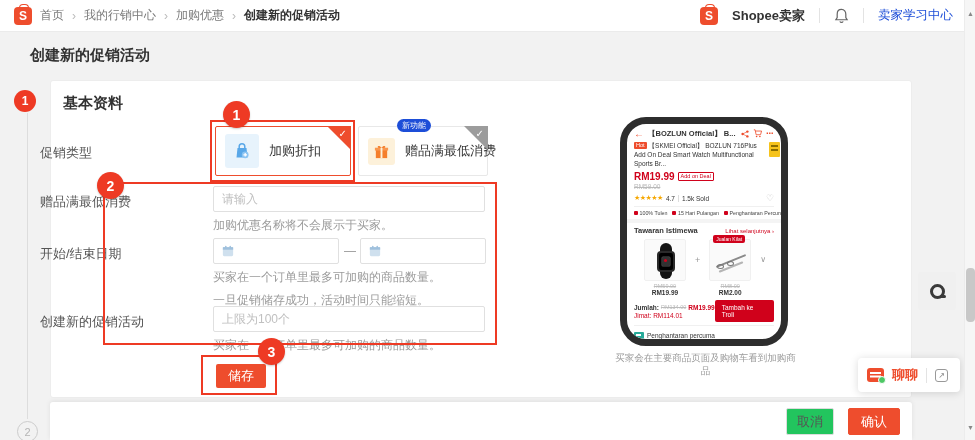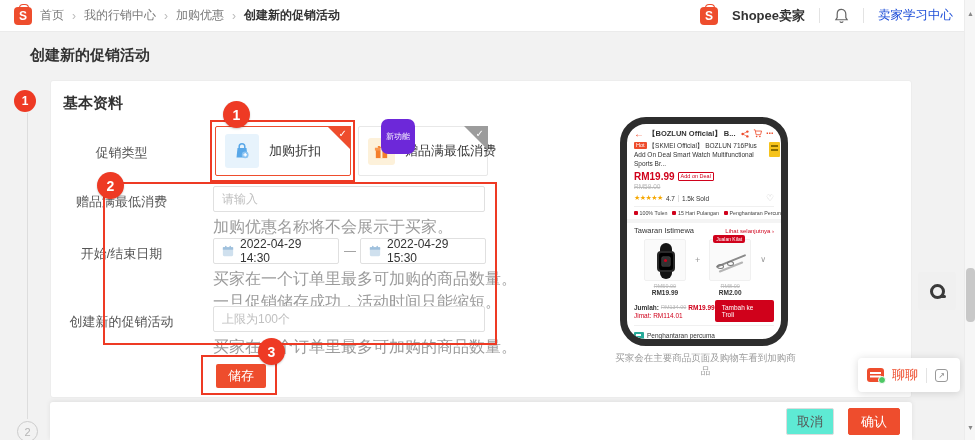--- a/index.html
+++ b/index.html
@@ -24,38 +24,38 @@
 
 .ptitle{position:absolute;left:30px;top:46px;font-size:15px;font-weight:bold;color:#333}
 .card{position:absolute;left:50px;top:80px;width:862px;height:318px;background:#fff;border:1px solid #ededed;border-radius:3px}
 .sectitle{position:absolute;left:63px;top:94px;font-size:15px;font-weight:bold;color:#333}
 
 .stepline{position:absolute;left:27px;top:113px;width:1px;height:306px;background:#ddd}
 .stepc{position:absolute;border-radius:50%;display:flex;align-items:center;justify-content:center;font-size:12px;font-weight:bold}
 .step1{left:14px;top:90px;width:22px;height:22px;background:#ee3a24;color:#fff}
 .step2{left:17px;top:421px;width:21px;height:21px;background:#f2f2f2;border:1px solid #ccc;color:#b5b5b5;font-weight:normal;font-size:11px}
 
-.flabel{position:absolute;left:40px;width:163px;text-align:center;font-size:13px;color:#555}
+.flabel{position:absolute;left:40px;width:163px;text-align:left;font-size:13px;color:#555}
 .finput{position:absolute;height:26px;border:1px solid #e0e0e0;border-radius:2px;background:#fff;font-size:12px;color:#333;padding:0 8px;display:flex;align-items:center;gap:6px}
 input.finput{display:block;line-height:24px}
 input.finput::placeholder{color:#c0c0c0}
-.hint{position:absolute;font-size:16px;color:#9b9b9b}
+.hint{position:absolute;font-size:12px;color:#9b9b9b}
 .dash{position:absolute;left:341px;top:244px;width:18px;text-align:center;color:#999;font-size:12px}
 
 .opt{position:absolute;top:126px;height:50px;background:#fff;border:1px solid #e8e8e8;border-radius:2px;display:flex;align-items:center;cursor:pointer;overflow:visible}
 .opt1{left:215px;width:136px;border-color:#ee4d2d}
 .opt2{left:358px;width:130px}
 .tile{border-radius:3px;display:flex;align-items:center;justify-content:center;flex:none}
 .tile1{width:34px;height:34px;margin-left:9px;background:#e7f3fc}
 .tile2{width:27px;height:27px;margin-left:9px;background:#fdf1da}
 .optlabel{font-size:13px;color:#333;margin-left:10px;white-space:nowrap}
 .corner{position:absolute;top:-1px;right:-1px;width:0;height:0;border-top:24px solid #ee4d2d;border-left:24px solid transparent}
 .corner.gray{border-top-color:#9c9c9c}
 .cornercheck{position:absolute;top:1px;right:3px;color:#fff;font-size:10px;font-weight:bold}
-.newbadge{position:absolute;left:22px;top:-8px;background:#6d28d9;color:#fff;font-size:8px;line-height:13px;padding:11px 5px;border-radius:7px;white-space:nowrap;z-index:2}
+.newbadge{position:absolute;left:38px;top:-8px;background:#1d4ed8;color:#fff;font-size:8px;line-height:13px;padding:0 5px;border-radius:7px;white-space:nowrap;z-index:2}
 
 .ann{position:absolute;border:2px solid #ee3a24;pointer-events:none;z-index:6}
 .annc{position:absolute;width:27px;height:27px;border-radius:50%;background:#ee3a24;color:#fff;font-size:14px;font-weight:bold;display:flex;align-items:center;justify-content:center;z-index:7;box-shadow:0 1px 2px rgba(0,0,0,.2)}
 
 .savebtn{position:absolute;left:216px;top:364px;width:50px;height:24px;background:#ee4d2d;color:#fff;border:none;border-radius:2px;font-size:13px;cursor:pointer}
 
 .phone{position:absolute;left:620px;top:117px;width:168px;height:229px;border:7px solid #2d2d2d;border-radius:26px;background:#fff;overflow:hidden;z-index:2}
 .pscr{width:100%;height:100%;display:flex;flex-direction:column;font-size:6.5px;color:#333;padding-top:4px}
 .prow{padding:0 7px}
 .pnav{display:flex;align-items:center;gap:4px;height:15px}
@@ -73,21 +73,21 @@
 .ratingrow{display:flex;align-items:center;gap:3px;margin-top:3px}
 .stars{color:#f6a700;font-size:7px;letter-spacing:-.5px}
 .rdiv{width:1px;height:7px;background:#ddd}
 .pheart{margin-left:auto;color:#c9c9c9;font-size:9px}
 .phr{height:1px;background:#f0f0f0;margin:3px 0}
 .perks{display:flex;gap:5px;white-space:nowrap;font-size:5.3px;color:#444}
 .perk{display:flex;align-items:center;gap:1.5px}
 .perkdot{width:4px;height:4px;background:#d0011b;border-radius:1px;flex:none}
 .band{height:5px;background:#f4f4f4;margin-top:3px}
 .addonhdr{display:flex;align-items:center;justify-content:space-between;margin-top:3px}
-.addontitle{font-weight:normal;font-size:7.5px}
+.addontitle{font-weight:bold;font-size:7.5px}
 .addonlink{color:#d0011b;font-size:6px}
 .items{display:flex;align-items:flex-start;justify-content:center;gap:7px;margin-top:4px}
 .itemcol{display:flex;flex-direction:column;align-items:center;width:46px}
 .thumb{position:relative;width:42px;height:42px;background:#fafafa;border:1px solid #f0f0f0;border-radius:2px}
 .wband{position:absolute;left:15px;top:3px;width:12px;height:36px;background:#141414;border-radius:6px}
 .wface{position:absolute;left:12px;top:11px;width:18px;height:21px;background:#000;border:2px solid #2a2a2a;border-radius:4px}
 .wscreen{position:absolute;left:3px;top:4px;width:8px;height:9px;background:#333;border-radius:1px;box-shadow:0 0 0 .5px #555}
 .wdot{position:absolute;left:5px;top:6px;width:3px;height:3px;background:#d0011b;border-radius:50%}
 .garm1{position:absolute;left:5px;top:20px;width:32px;height:2px;background:#8a8a8a;transform:rotate(-22deg);border-radius:1px}
 .garm2{position:absolute;left:8px;top:26px;width:26px;height:2px;background:#b5b5b5;transform:rotate(-22deg);border-radius:1px}
@@ -110,26 +110,26 @@
 .truck:before{content:"";position:absolute;left:2px;top:2px;width:5px;height:1.5px;background:#fff}
 .caption{position:absolute;left:613px;top:352px;width:185px;font-size:9.5px;color:#9b9b9b;text-align:center;z-index:2}
 
 .recbox{position:absolute;left:918px;top:272px;width:38px;height:38px;background:#f0f0f0;border-radius:3px;display:flex;align-items:center;justify-content:center;z-index:8;cursor:pointer}
 .donut{width:15px;height:15px;border:3px solid #3a3a3a;border-radius:50%;position:relative}
 .donut:before{content:"";position:absolute;right:-4px;bottom:-2px;width:6px;height:3px;background:#3a3a3a;border-radius:2px}
 .chatbox{position:absolute;left:858px;top:358px;width:102px;height:34px;background:#fff;border-radius:4px;box-shadow:0 1px 8px rgba(0,0,0,.15);display:flex;align-items:center;gap:8px;padding:0 9px;z-index:8;cursor:pointer}
 .chaticon{position:relative;width:17px;height:14px;background:#ee4d2d;border-radius:3px;flex:none}
 .chaticon:before{content:"";position:absolute;left:3px;top:4px;width:11px;height:1.5px;background:#fff;box-shadow:0 3.5px 0 #fff}
 .chaticon:after{content:"";position:absolute;right:-2px;bottom:-2px;width:6px;height:6px;background:#4cc764;border:1px solid #fff;border-radius:50%}
-.chattext{color:#ee4d2d;font-weight:normal;font-size:13px}
+.chattext{color:#ee4d2d;font-weight:bold;font-size:13px}
 .popout{width:13px;height:13px;border:1.5px solid #999;border-radius:3px;color:#888;font-size:8px;display:flex;align-items:center;justify-content:center}
 
 .fbar{position:absolute;left:50px;top:402px;width:862px;height:38px;background:#fff;box-shadow:0 -1px 5px rgba(0,0,0,.08);z-index:4;border-radius:3px 3px 0 0}
 .fbtn{position:absolute;top:6px;height:27px;border-radius:2px;font-size:13px;cursor:pointer}
-.cancel{left:736px;width:48px;background:#5eead4;border:1px solid #ddd;color:#555}
+.cancel{left:736px;width:48px;background:#22c55e;border:1px solid #ddd;color:#555}
 .confirm{left:798px;width:52px;background:#ee4d2d;border:1px solid #ee4d2d;color:#fff}
 
 .icn{display:inline-flex;align-items:center;justify-content:center}
 </style>
 </head>
 <body>
 
 <div class="topbar">
   <div class="crumbs">
     <span class="bag">
@@ -206,33 +206,31 @@
 <div class="flabel" style="top:245px">开始/结束日期</div>
 <div class="finput" style="left:213px;top:238px;width:126px">
   <span class="icn">
     <svg width="12" height="12" viewBox="0 0 14 14">
         <rect x="1" y="2.5" width="12" height="10.5" rx="1.5" fill="#cfe0ee"></rect>
         <rect x="1" y="2.5" width="12" height="3" fill="#9fc0dd"></rect>
         <rect x="3.5" y="0.8" width="1.6" height="3" rx=".8" fill="#9fc0dd"></rect>
         <rect x="8.9" y="0.8" width="1.6" height="3" rx=".8" fill="#9fc0dd"></rect>
       </svg>
   </span>
-  <span>2022-04-29 14:30</span>
 </div>
 <div class="dash">—</div>
 <div class="finput" style="left:360px;top:238px;width:126px">
   <span class="icn">
     <svg width="12" height="12" viewBox="0 0 14 14">
         <rect x="1" y="2.5" width="12" height="10.5" rx="1.5" fill="#cfe0ee"></rect>
         <rect x="1" y="2.5" width="12" height="3" fill="#9fc0dd"></rect>
         <rect x="3.5" y="0.8" width="1.6" height="3" rx=".8" fill="#9fc0dd"></rect>
         <rect x="8.9" y="0.8" width="1.6" height="3" rx=".8" fill="#9fc0dd"></rect>
       </svg>
   </span>
-  <span>2022-04-29 15:30</span>
 </div>
 <div class="hint" style="left:213px;top:269px">买家在一个订单里最多可加购的商品数量。</div>
 <div class="hint" style="left:213px;top:292px">一旦促销储存成功，活动时间只能缩短。</div>
 
 <div class="flabel" style="top:313px">创建新的促销活动</div>
 <input class="finput" style="left: 213px; top: 306px; width: 272px;" placeholder="上限为100个">
 <div class="hint" style="left:213px;top:337px">买家在一个订单里最多可加购的商品数量。</div>
 
 <button class="savebtn">储存</button>
 

